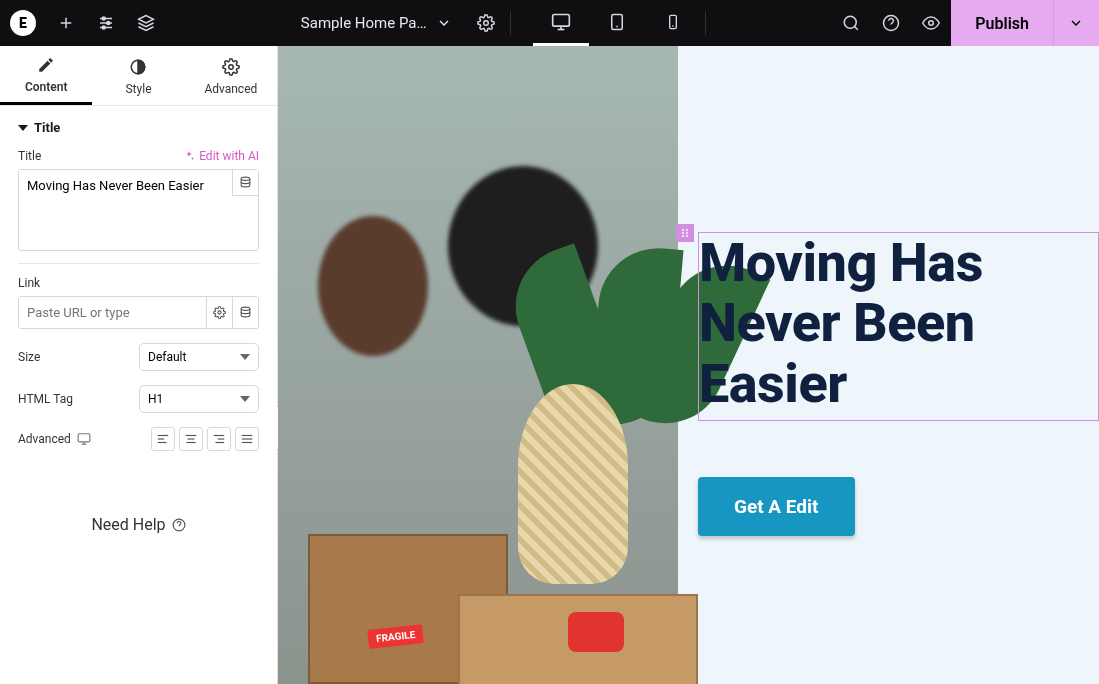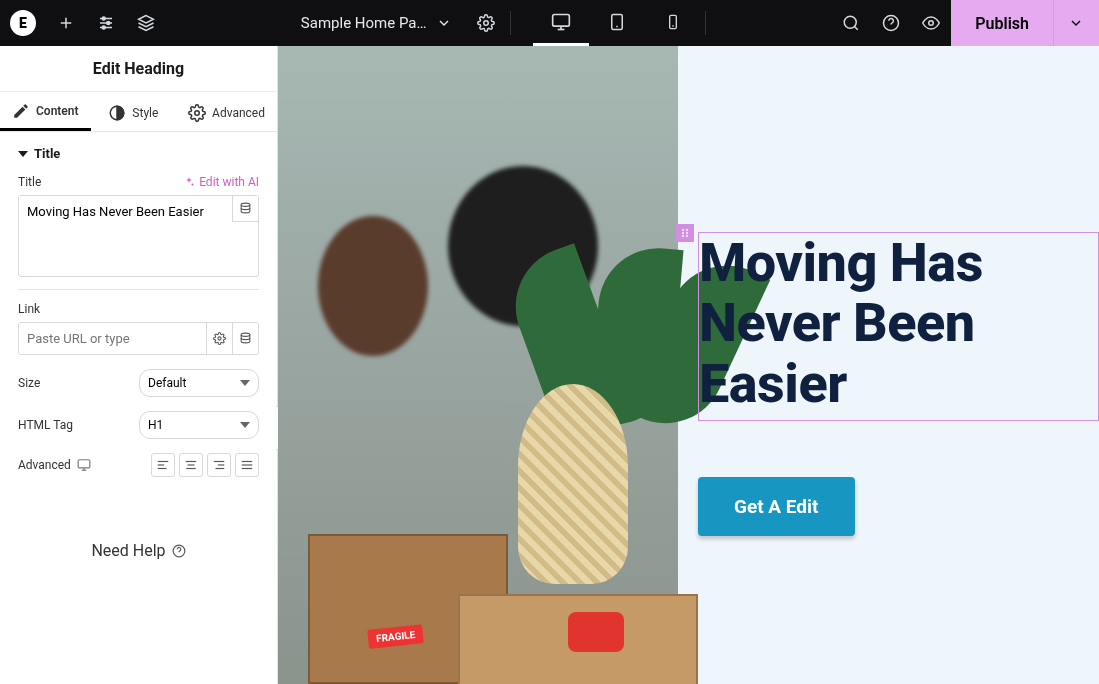--- a/index.html
+++ b/index.html
@@ -24,21 +24,21 @@
 .tb-publish-caret { width: 46px; height: 46px; background: #e5aaf0; display: flex; align-items: center; justify-content: center; cursor: pointer; border-left: 1px solid rgba(0,0,0,0.08); }
 .tb-vsep { width: 1px; height: 24px; background: #333; margin: 0 4px; }
 
 
 .main { display: flex; height: calc(684px - 46px); }
 
 
 .sidebar { width: 278px; background: #fff; border-right: 1px solid #e1e1e1; display: flex; flex-direction: column; position: relative; }
 .side-title { height: 46px; display: flex; align-items: center; justify-content: center; font-size: 16px; font-weight: 700; color: #1a1a1a; border-bottom: 1px solid #eee; }
 .side-tabs { display: flex; border-bottom: 1px solid #e6e6e6; }
-.side-tab { flex: 1; display: flex; flex-direction: row; align-items: center; justify-content: center; padding: 10px 12px 8px; gap: 6px; cursor: pointer; color: #333; font-size: 12px; }
+.side-tab { flex: 1; display: flex; flex-direction: column; align-items: center; justify-content: center; padding: 10px 12px 8px; gap: 6px; cursor: pointer; color: #333; font-size: 12px; }
 .side-tab svg { width: 18px; height: 18px; }
 .side-tab.active { border-bottom: 3px solid #000; font-weight: 600; }
 
 .side-body { padding: 14px 18px 0; overflow: auto; }
 .sec-head { display: flex; align-items: center; gap: 6px; font-size: 13px; font-weight: 700; color: #1a1a1a; margin-bottom: 14px; cursor: pointer; }
 .sec-head svg { width: 10px; height: 10px; }
 .field-row { display: flex; align-items: center; justify-content: space-between; font-size: 12px; color: #333; margin-bottom: 6px; }
 .ai-link { color: #d859c6; font-size: 12px; display: flex; align-items: center; gap: 4px; cursor: pointer; }
 .ai-link svg { width: 12px; height: 12px; }
 
@@ -48,21 +48,21 @@
 
 .divider { height: 1px; background: #e6e6e6; margin: 10px 0 12px; }
 
 .link-wrap { display: flex; border: 1px solid #d5d8dc; border-radius: 3px; overflow: hidden; }
 .link-wrap input { flex: 1; border: none; outline: none; padding: 8px; font-size: 13px; }
 .link-wrap .link-btn { width: 26px; border-left: 1px solid #d5d8dc; display: flex; align-items: center; justify-content: center; cursor: pointer; background: #fff; }
 
 .control-row { display: flex; align-items: center; justify-content: space-between; margin-top: 14px; }
 .control-row .label { font-size: 12px; color: #333; display: flex; align-items: center; gap: 6px; }
 .control-row .label svg { width: 14px; height: 14px; }
-.select-ctrl { width: 120px; height: 28px; border: 1px solid #d5d8dc; border-radius: 11px; display: flex; align-items: center; justify-content: space-between; padding: 0 8px; font-size: 12px; cursor: pointer; background: #fff; }
+.select-ctrl { width: 120px; height: 28px; border: 1px solid #d5d8dc; border-radius: 5px; display: flex; align-items: center; justify-content: space-between; padding: 0 8px; font-size: 12px; cursor: pointer; background: #fff; }
 .select-ctrl svg { width: 10px; height: 10px; }
 
 .align-group { display: flex; gap: 4px; }
 .align-btn { width: 24px; height: 24px; border: 1px solid #d5d8dc; border-radius: 3px; display: flex; align-items: center; justify-content: center; cursor: pointer; background: #fff; }
 .align-btn svg { width: 14px; height: 14px; }
 
 .need-help { text-align: center; font-size: 16px; color: #333; margin-top: 64px; display: flex; align-items: center; justify-content: center; gap: 6px; cursor: pointer; }
 .need-help svg { width: 14px; height: 14px; }
 
 .side-collapse { position: absolute; right: -13px; top: 360px; width: 14px; height: 44px; background: #fff; border: 1px solid #d5d8dc; border-left: none; border-radius: 0 4px 4px 0; display: flex; align-items: center; justify-content: center; cursor: pointer; }
@@ -191,21 +191,20 @@
     <div class="tb-publish-caret">
       <svg viewBox="0 0 24 24" fill="none" stroke="#000" stroke-width="2" width="16" height="16">
           <polyline points="6 9 12 15 18 9"></polyline>
         </svg>
     </div>
   </div>
 </div>
 
 <div class="main">
   <div class="sidebar">
-    <div class="side-title">Edit Heading</div>
     <div class="side-tabs">
       <div class="side-tab active">
         <svg viewBox="0 0 24 24" fill="currentColor">
             <path d="M3 17.25V21h3.75L17.81 9.94l-3.75-3.75L3 17.25zM20.71 7.04a1 1 0 0 0 0-1.41l-2.34-2.34a1 1 0 0 0-1.41 0l-1.83 1.83 3.75 3.75 1.83-1.83z"></path>
           </svg>
         <span>Content</span>
       </div>
       <div class="side-tab">
         <svg viewBox="0 0 24 24" fill="none" stroke="currentColor" stroke-width="2">
             <circle cx="12" cy="12" r="9"></circle>

